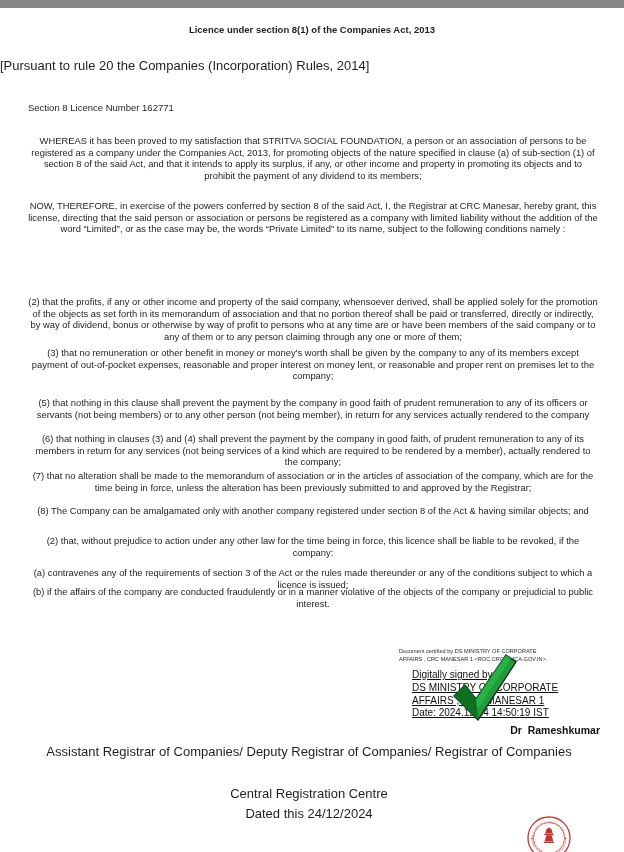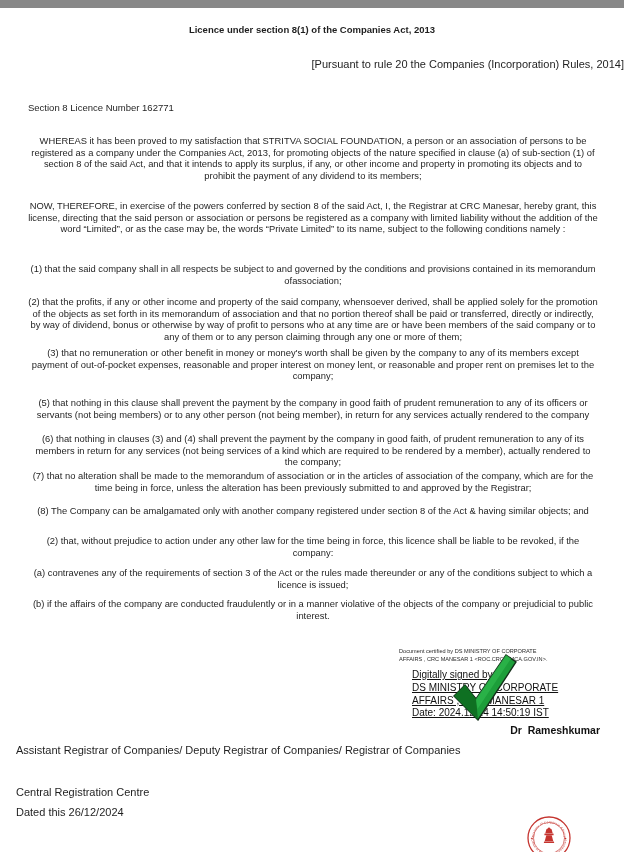--- a/index.html
+++ b/index.html
@@ -11,21 +11,21 @@
     font-family:"Liberation Sans","DejaVu Sans",sans-serif;
     color:#1f1f1f;
     margin-top:8px;
   }
   .doc-title{
     position:absolute;top:16px;left:0;right:0;
     text-align:center;font-size:9.5px;font-weight:bold;margin:0;
   }
   .doc-subtitle{
     position:absolute;top:50px;left:0;right:0;
-    text-align:right;font-size:11px;
+    text-align:left;font-size:13px;
   }
   .lic-num{
     position:absolute;top:94px;left:28px;font-size:9.5px;
   }
   .para{
     position:absolute;left:28px;width:570px;margin:0;
     font-size:9.4px;line-height:11.7px;text-align:center;
   }
   .cert-text{
     position:absolute;left:399px;top:640px;width:190px;
@@ -36,49 +36,48 @@
     font-size:10px;line-height:12.8px;color:#111;text-decoration:underline;
   }
   .check-svg{
     position:absolute;left:449px;top:645px;width:69px;height:68px;
   }
   .signatory{
     position:absolute;top:716px;right:24px;
     font-size:10.5px;white-space:pre;text-align:right;color:#111;font-weight:bold;
   }
   .footer-line{
-    position:absolute;right:46px;left:16px;
-    font-size:11px;text-align:left;
+    position:absolute;right:46px;left:40px;
+    font-size:13px;text-align:center;
   }
   .fl-0{top:736px}.fl-1{top:757px}.fl-2{top:778px}.fl-3{top:798px}
   .seal-svg{
     position:absolute;left:527px;top:808px;width:44px;height:44px;
   }
 </style>
 </head>
 <body>
 
 <div class="page">
 
   <h1 class="doc-title">Licence under section 8(1) of the Companies Act, 2013</h1>
   <div class="doc-subtitle">[Pursuant to rule 20 the Companies (Incorporation) Rules, 2014]</div>
   <div class="lic-num">Section 8 Licence Number 162771</div>
 
   <p class="para" style="top:127px">WHEREAS it has been proved to my satisfaction that STRITVA SOCIAL FOUNDATION, a person or an association of persons to be registered as a company under the Companies Act, 2013, for promoting objects of the nature specified in clause (a) of sub-section (1) of section 8 of the said Act, and that it intends to apply its surplus, if any, or other income and property in promoting its objects and to prohibit the payment of any dividend to its members;</p>
   <p class="para" style="top:192px">NOW, THEREFORE, in exercise of the powers conferred by section 8 of the said Act, I, the Registrar at CRC Manesar, hereby grant, this license, directing that the said person or association or persons be registered as a company with limited liability without the addition of the word “Limited”, or as the case may be, the words “Private Limited” to its name, subject to the following conditions  namely :</p>
-  <p class="para" style="top:255px">(1) that the said company shall in all respects be subject to and governed by the conditions and provisions contained in its memorandum ofassociation;</p>
   <p class="para" style="top:288px">(2) that the profits, if any or other income and property of the said company, whensoever derived, shall be applied solely for the promotion of the objects as set forth in its memorandum of association and that no portion thereof shall be paid or transferred, directly or indirectly, by way of dividend, bonus or otherwise by way of profit to persons who at any time are or have been members of the said company or to any of them or to any person claiming through any one or more of them;</p>
   <p class="para" style="top:339px">(3) that no remuneration or other benefit in money or money's worth shall be given by the company to any of its members except payment of out-of-pocket expenses, reasonable and proper interest on money lent, or reasonable and proper rent on premises let to the company;</p>
   <p class="para" style="top:389px">(5) that nothing in this clause shall prevent the payment by the company in good faith of prudent remuneration to any of its officers or servants (not being members) or to any other person (not being member), in return for any services actually rendered to the company</p>
   <p class="para" style="top:425px">(6) that nothing in clauses (3) and (4) shall prevent the payment by the company in good faith, of prudent remuneration to any of its members in return for any services (not being services of a kind which are required to be rendered by a member), actually rendered to the company;</p>
   <p class="para" style="top:462px">(7) that no alteration shall be made to the memorandum of association or in the articles of association of the company, which are for the time being in force, unless the alteration has been previously submitted to and approved by the Registrar;</p>
   <p class="para" style="top:497px">(8) The Company can be amalgamated only with another company registered under section 8 of the Act &amp; having similar objects; and</p>
   <p class="para" style="top:527px">(2) that, without prejudice to action under any other law for the time being in force, this licence shall be liable to be revoked, if the company:</p>
   <p class="para" style="top:559px">(a) contravenes any of the requirements of section 3 of the Act or the rules made thereunder or any of the conditions subject to which a licence is issued;</p>
-  <p class="para" style="top:590px">(b) if the affairs of the company are conducted fraudulently or in a manner violative of the objects of the company or prejudicial to public interest.</p>
+  <p class="para" style="top:578px">(b) if the affairs of the company are conducted fraudulently or in a manner violative of the objects of the company or prejudicial to public interest.</p>
 
   <div class="cert-text">
     <div>Document certified by DS MINISTRY OF CORPORATE</div>
     <div>AFFAIRS , CRC MANESAR 1 &lt;ROC.CRC@MCA.GOV.IN&gt;.</div>
   </div>
 
   <div class="digsig">
     <div>Digitally signed by</div>
     <div>DS MINISTRY OF CORPORATE</div>
     <div>AFFAIRS , CRC MANESAR 1</div>
@@ -88,21 +87,21 @@
   <svg class="check-svg" viewBox="0 0 69 68">
     <path d="M5,43 L16,32 L27,46 L57,2 L67,9 L29,67 Z" fill="#1d9e3a" stroke="#14301a" stroke-width="1.4" stroke-linejoin="miter"></path>
     <path d="M5,43 L16,32 L27,46 L29,67 Z" fill="#0f7022" stroke="none"></path>
     <path d="M27,46 L57,2 L62,5.5 L28.5,56 Z" fill="#2cb44a" stroke="none" opacity="0.85"></path>
   </svg>
 
   <div class="signatory">Dr  Rameshkumar</div>
 
   <div class="footer-line fl-0">Assistant Registrar of Companies/ Deputy Registrar of Companies/ Registrar of Companies</div>
   <div class="footer-line fl-2">Central Registration Centre</div>
-  <div class="footer-line fl-3">Dated this 26/12/2024</div>
+  <div class="footer-line fl-3">Dated this 24/12/2024</div>
 
   <svg class="seal-svg" viewBox="0 0 44 44">
     <defs>
       <path id="sealArcTop" d="M 7,22 A 15,15 0 0 1 37,22" fill="none"></path>
       <path id="sealArcBottom" d="M 4.5,22 A 17.5,17.5 0 0 0 39.5,22" fill="none"></path>
     </defs>
     <circle cx="22" cy="22" r="21" fill="#fff" stroke="#c5342f" stroke-width="1.3"></circle>
     <circle cx="22" cy="22" r="15.5" fill="none" stroke="#c5342f" stroke-width="0.6"></circle>
     <text font-size="3.1" fill="#c5342f" letter-spacing="0.25">
       <textPath href="#sealArcTop" startOffset="50%" text-anchor="middle">Ministry of Corporate Affairs</textPath>

